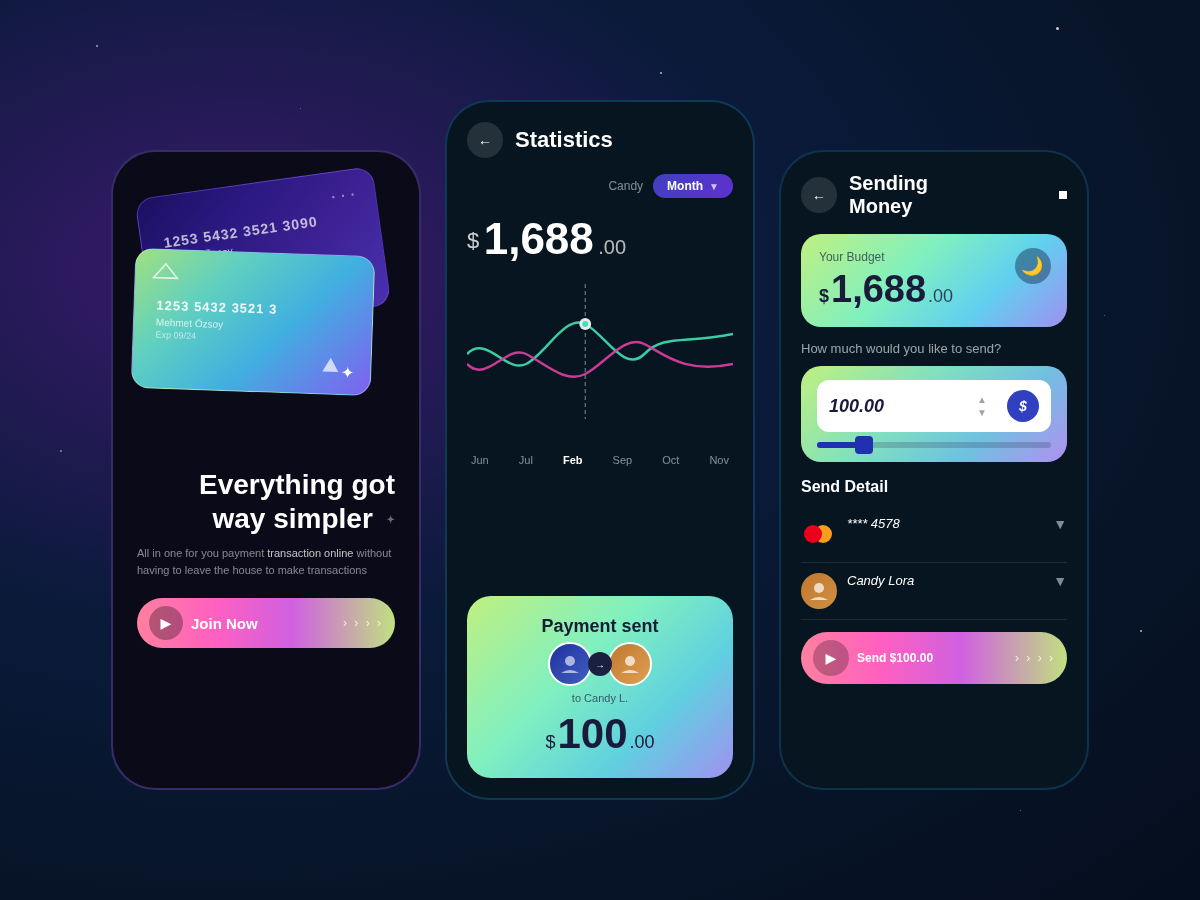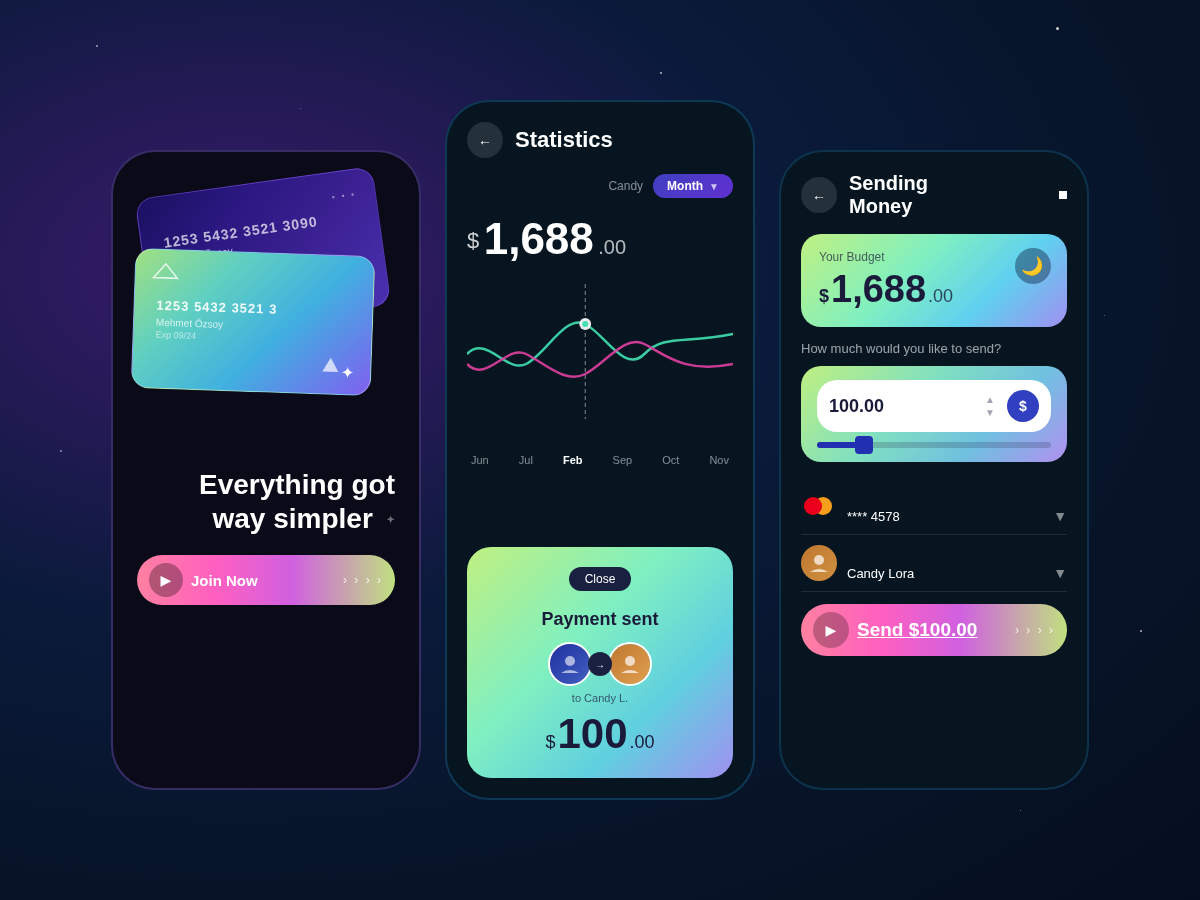--- a/index.html
+++ b/index.html
@@ -333,21 +333,21 @@
       padding: 5px 16px;
       font-size: 12px;
       color: white;
       cursor: pointer;
       margin-bottom: 10px;
     }
     .payment-title {
       font-size: 18px;
       font-weight: 700;
       color: #1a1a3a;
-      margin-bottom: 12px;
+      margin-bottom: 5px;
     }
     .payment-avatars {
       display: flex;
       align-items: center;
       justify-content: center;
       gap: 0;
       margin-bottom: 6px;
     }
     .avatar-from {
       width: 44px;
@@ -491,25 +491,26 @@
 
     .send-input-card {
       background: linear-gradient(135deg, #c0f080 0%, #80e0c0 40%, #70c0e0 70%, #b090f0 100%);
       border-radius: 20px;
       padding: 14px 16px;
       margin-bottom: 16px;
     }
     .send-input-row {
       display: flex;
       align-items: center;
-      gap: 12px;
+      gap: 20px;
       background: white;
-      border-radius: 20px;
+      border-radius: 12px;
       padding: 10px 12px;
       margin-bottom: 10px;
+      font-style: italic;
     }
     .send-input-value {
       flex: 1;
       font-size: 18px;
       font-weight: 600;
       color: #1a1a3a;
     }
     .send-input-arrows {
       display: flex;
       flex-direction: column;
@@ -554,24 +555,25 @@
 
     .send-detail-label {
       font-size: 16px;
       font-weight: 700;
       color: white;
       margin-bottom: 10px;
     }
 
     .detail-row {
       display: flex;
-      align-items: flex-end;
+      align-items: flex-start;
       gap: 10px;
       padding: 10px 0;
       border-bottom: 1px solid rgba(255,255,255,0.1);
+      font-style: italic;
     }
     .detail-icon {
       width: 36px;
       height: 36px;
       border-radius: 50%;
       display: flex;
       align-items: center;
       justify-content: center;
       flex-shrink: 0;
     }
@@ -633,25 +635,24 @@
       background: rgba(0,0,0,0.25);
       border-radius: 50%;
       display: flex;
       align-items: center;
       justify-content: center;
       color: white;
       font-size: 14px;
       flex-shrink: 0;
     }
     .send-btn-text {
-      font-size: 19px;
+      font-size: 12px;
       font-weight: 700;
       color: white;
       flex: 1;
-      text-decoration: underline;
     }
     .send-btn-arrows {
       font-size: 12px;
       color: rgba(255,255,255,0.8);
       letter-spacing: 2px;
     }
   </style>
 </head>
 <body>
 
@@ -702,20 +703,23 @@
           </div>
         </div>
       </div>
 
       <div class="phone1-text">
         <div class="phone1-headline">
           <span>Everything got</span><br>
           <span>way simpler</span>
           <span style="color:rgba(255,255,255,0.4);font-size:10px;vertical-align:middle;margin-left:6px;">✦</span>
         </div>
+        <div class="phone1-sub">
+          All in one for you payment <span>transaction online</span> without having to leave the house to make transactions
+        </div>
       </div>
 
       <div class="join-btn">
         <div class="join-btn-circle">▶</div>
         <span class="join-btn-text">Join Now</span>
         <span class="join-btn-arrows">› › › ›</span>
       </div>
 
     </div>
   </div>
@@ -760,23 +764,20 @@
           <span class="chart-label">Jun</span>
           <span class="chart-label">Jul</span>
           <span class="chart-label active">Feb</span>
           <span class="chart-label">Sep</span>
           <span class="chart-label">Oct</span>
           <span class="chart-label">Nov</span>
         </div>
       </div>
 
       <div class="payment-popup">
-        <div style="text-align:center;margin-bottom:8px;">
-          <span class="close-btn">Close</span>
-        </div>
         <div class="payment-title">Payment sent</div>
         <div class="payment-avatars">
           <div class="avatar-from">
             <svg width="22" height="22" viewBox="0 0 22 22">
               <circle cx="11" cy="8" r="5" fill="rgba(255,255,255,0.6)"></circle>
               <path d="M2,20 Q11,14 20,20" fill="rgba(255,255,255,0.6)"></path>
             </svg>
           </div>
           <div class="avatar-arrow">→</div>
           <div class="avatar-to">
@@ -833,20 +834,21 @@
             <span>▼</span>
           </div>
           <div class="send-input-dollar-btn">$</div>
         </div>
         <div class="slider-track">
           <div class="slider-fill"></div>
           <div class="slider-thumb"></div>
         </div>
       </div>
 
+      <div class="send-detail-label">Send Detail</div>
 
       <div class="detail-row">
         <div class="detail-icon">
           <div class="mastercard-circles">
             <div class="mc-circle mc-circle-1"></div>
             <div class="mc-circle mc-circle-2"></div>
           </div>
         </div>
         <span class="detail-text">**** 4578</span>
         <span class="detail-chevron">▼</span>

